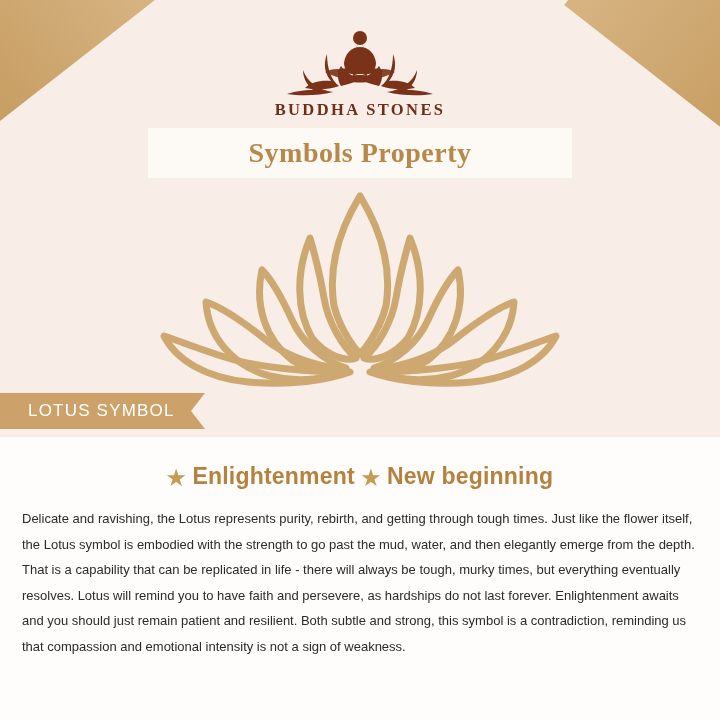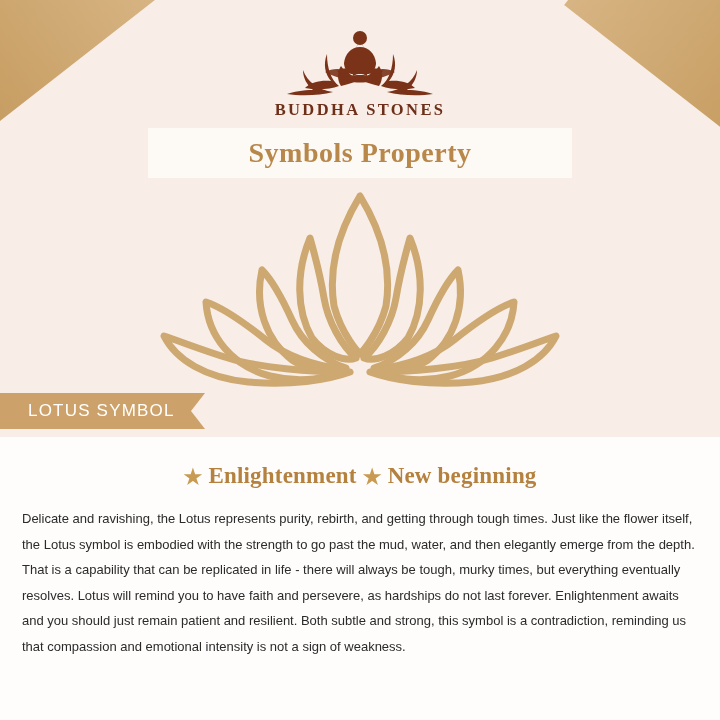--- a/index.html
+++ b/index.html
@@ -153,21 +153,21 @@
     left: 0;
     width: 720px;
     height: 283px;
     background: #fffdfb;
     z-index: 5;
     box-sizing: border-box;
     padding: 26px 18px 0 18px;
   }
   #headline {
     text-align: center;
-    font-family: Liberation Serif, serif;
+    font-family: Liberation Sans, sans-serif;
     font-weight: bold;
     font-size: 23px;
     color: #b4813f;
     letter-spacing: 0.2px;
     margin-bottom: 16px;
     white-space: nowrap;
   }
   #headline .star {
     color: #c89a52;
     font-size: 21px;

